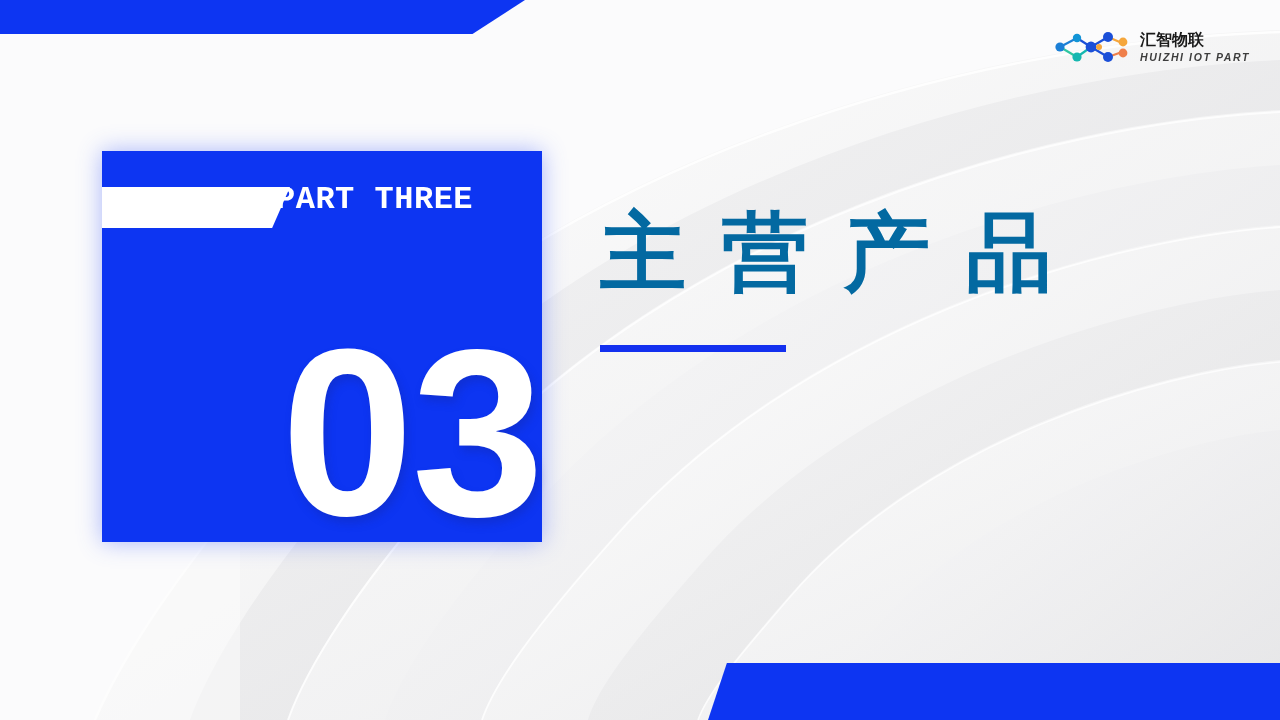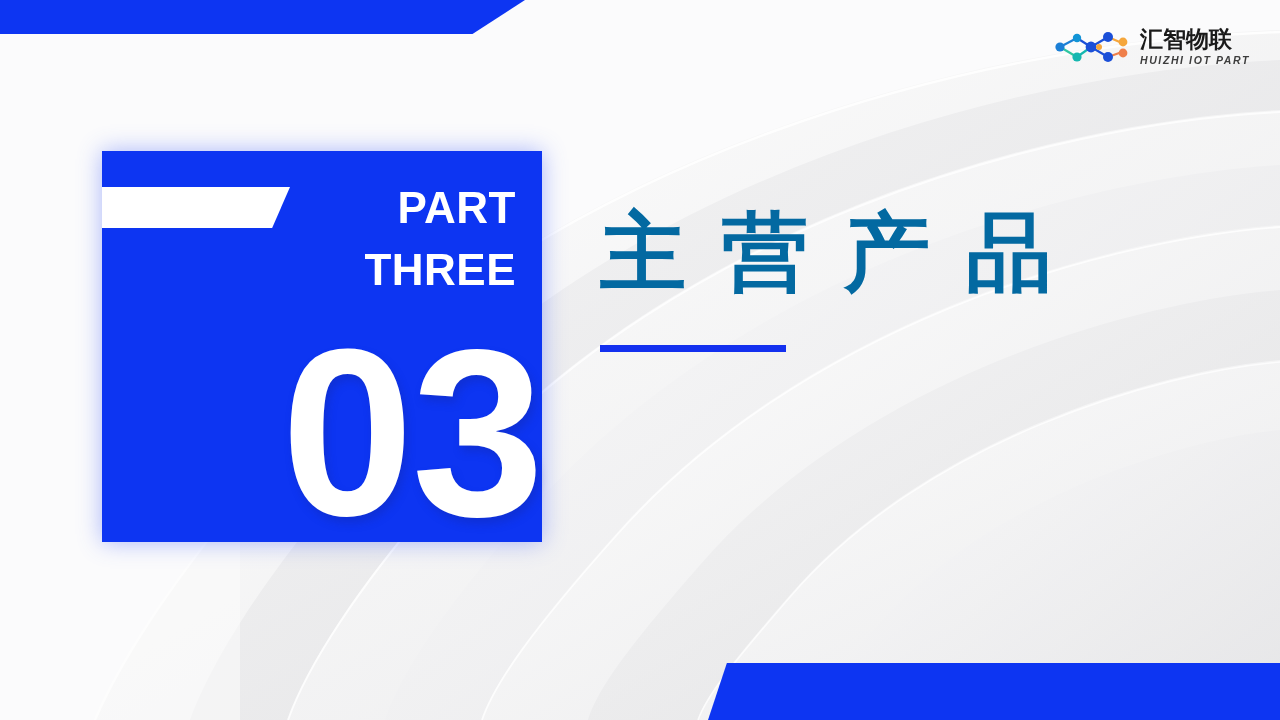--- a/index.html
+++ b/index.html
@@ -47,21 +47,21 @@
     position: absolute;
     left: 1046px; top: 26px;
     display: flex;
     align-items: center;
     gap: 8px;
   }
   .logo-mark { width: 86px; height: 42px; display:block; }
   .logo-text { display: flex; flex-direction: column; line-height: 1; }
   .logo-cn {
     font-family: "DejaVu Sans", sans-serif;
-    font-size: 23px;
+    font-size: 16px;
     font-weight: bold;
     color: #1a1a1a;
     letter-spacing: 0px;
     white-space: nowrap;
   }
   .logo-en {
     font-family: "Liberation Sans", sans-serif;
     font-size: 10.5px;
     font-weight: bold;
     font-style: italic;
@@ -83,24 +83,23 @@
     position: absolute;
     left: 0; top: 36px;
     width: 188px; height: 41px;
     background: #ffffff;
     clip-path: polygon(0 0, 100% 0, 90.5% 100%, 0 100%);
   }
   .part-label {
     position: absolute;
     right: 26px; top: 26px;
     width: 240px;
-    text-align: right;
     color: #ffffff;
-    font-family: Liberation Sans, sans-serif;
-    font-size: 44px;
+    font-family: Liberation Mono, monospace;
+    font-size: 32px;
     font-weight: bold;
     line-height: 1.42;
     letter-spacing: 0.5px;
   }
   .part-number {
     position: absolute;
     left: 0; right: 0;
     bottom: -10px;
     text-align: right;
     color: #ffffff;

